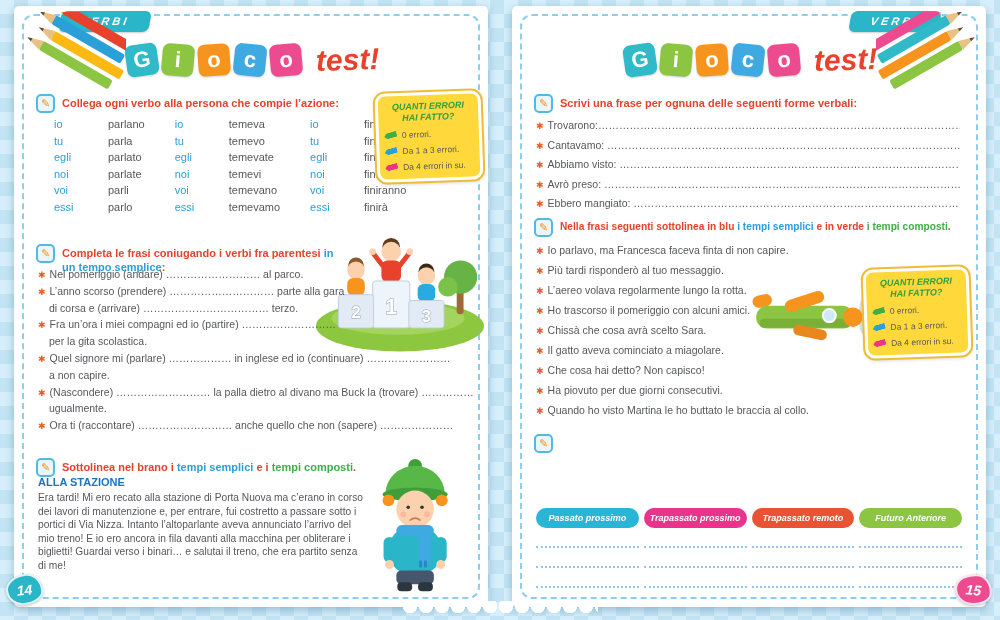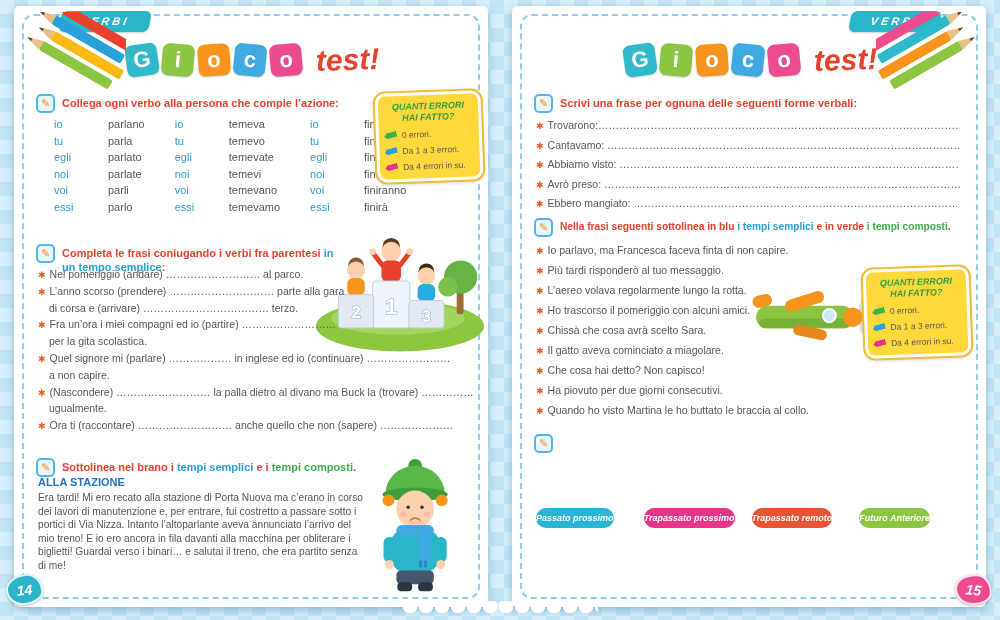--- a/index.html
+++ b/index.html
@@ -61,21 +61,21 @@
   .story{position:absolute;left:24px;top:485px;width:328px;font-size:10.2px;line-height:13.6px;color:#56575b}
   .illus{position:absolute}
   .podnum{font:bold 22px "Liberation Sans",sans-serif;fill:#ffffff;stroke:#97a3b5;stroke-width:1px;
     paint-order:stroke;text-anchor:middle}
   .podnum2{font:bold 17px "Liberation Sans",sans-serif;fill:#ffffff;stroke:#97a3b5;stroke-width:1px;
     paint-order:stroke;text-anchor:middle}
   .wordbox{position:absolute;left:30px;top:446px;width:412px;height:52px;border:2px solid #ef5a33;
     border-radius:9px;text-align:center;padding-top:4px}
   .wordbox div{font-size:9.8px;font-weight:bold;color:#2b3a6b;line-height:14.5px}
   .vtable{position:absolute;left:24px;top:502px;width:426px;display:flex;gap:5px}
-  .tcol{flex:1;display:flex;flex-direction:row}
+  .tcol{flex:1;display:flex;flex-direction:column}
   .thead{height:20px;border-radius:10px;color:#fff;font-weight:bold;font-style:italic;font-size:9px;
     display:flex;align-items:center;justify-content:center;white-space:nowrap}
   .h0{background:#29b5d6}.h1{background:#e9348b}.h2{background:#e85433}.h3{background:#8bc541}
   .trow{height:20px;border-bottom:2px dotted #90c8ea}
   .pageno{position:absolute;width:37px;height:31px;display:flex;align-items:center;justify-content:center;
     color:#fff;font-weight:bold;font-style:italic;font-size:14px;z-index:6;
     border:2.5px solid rgba(255,255,255,.85);box-shadow:0 1px 3px rgba(0,0,0,.25);
     border-radius:58% 42% 55% 45% / 48% 60% 40% 52%}
   .pn-left{left:6px;top:574px;background:#2ab5c9;transform:rotate(-6deg)}
   .pn-right{left:955px;top:574px;background:#ec4b8f;transform:rotate(5deg)}

